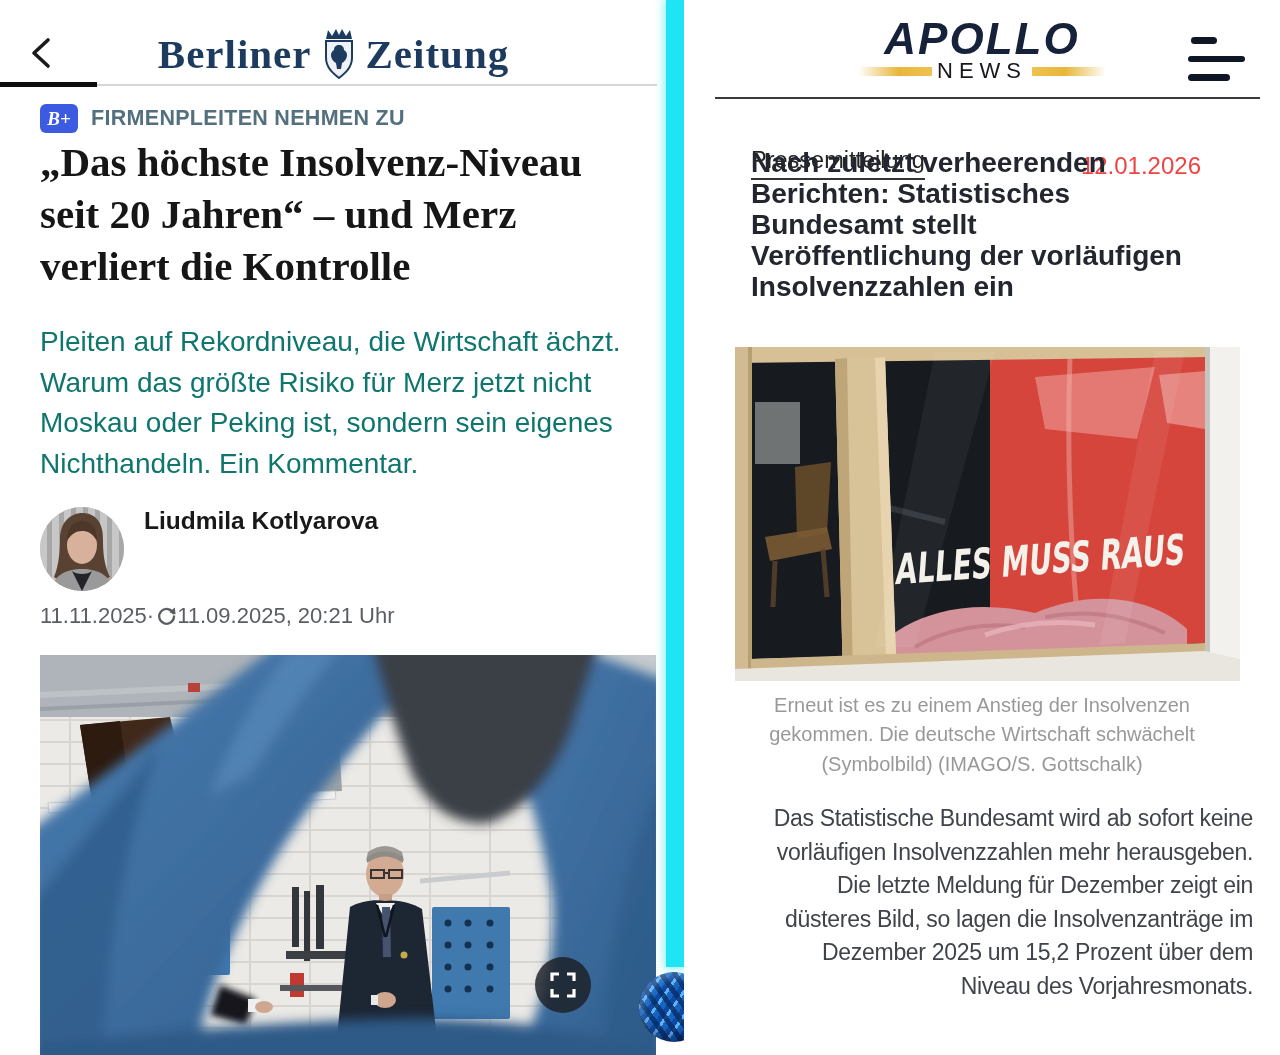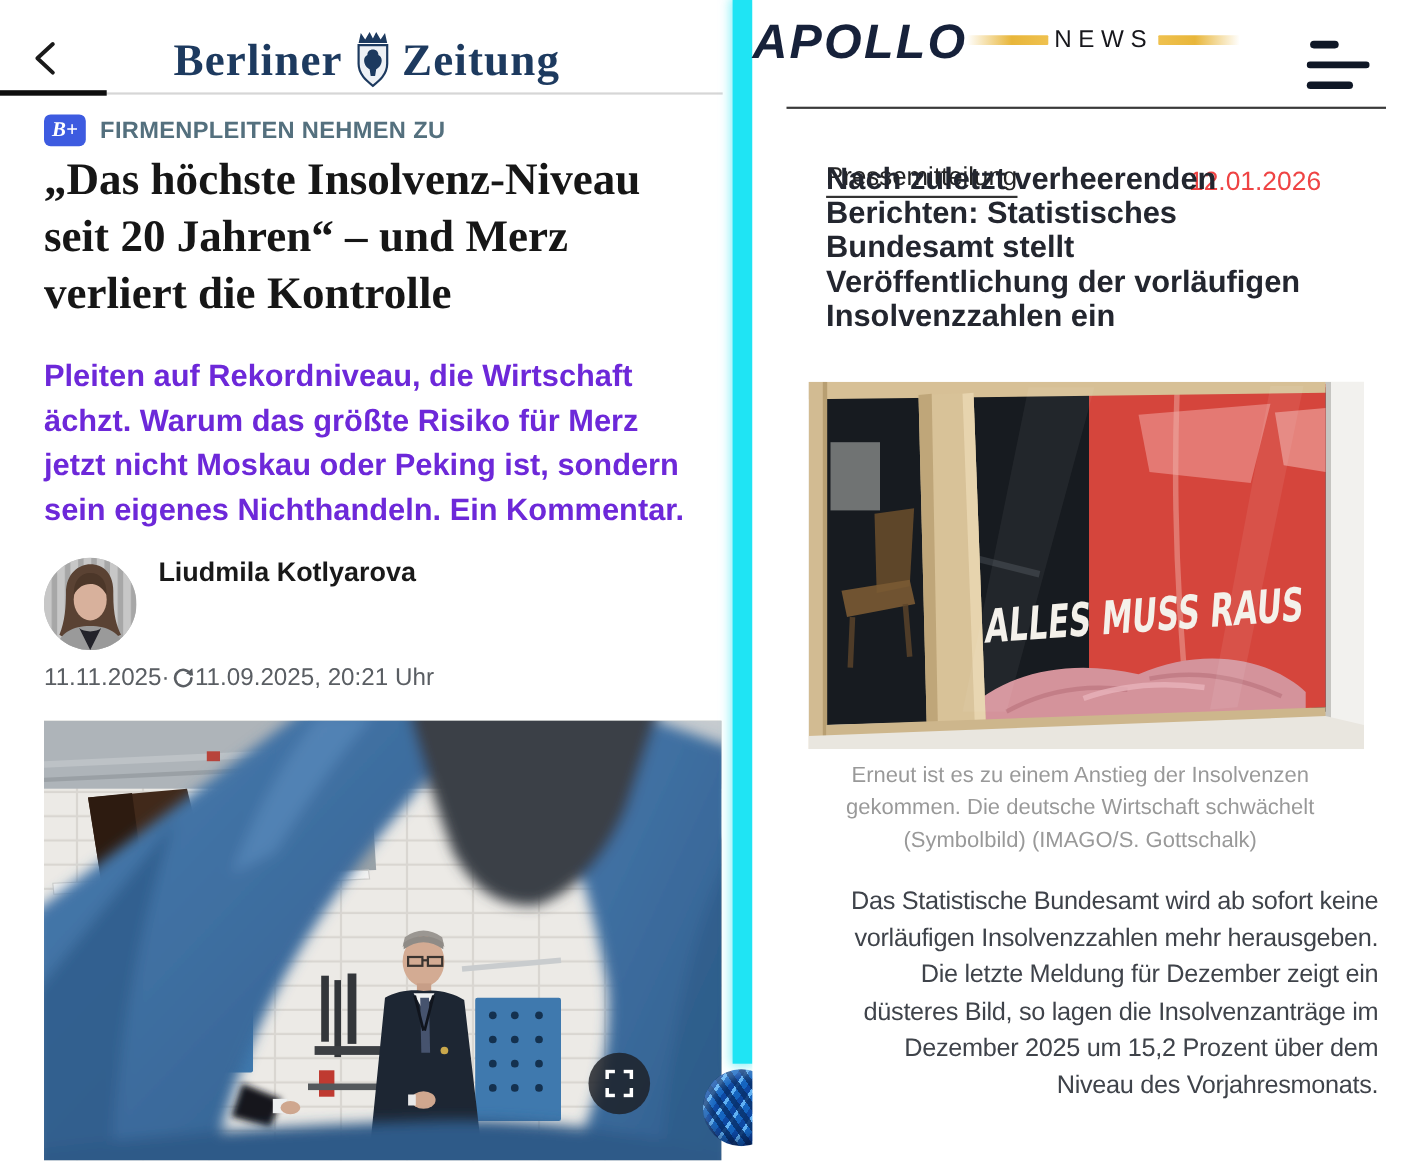--- a/index.html
+++ b/index.html
@@ -15,42 +15,42 @@
            color:#1d3a5f;letter-spacing:1px;}
   #bz-progress-track{left:0;top:64px;width:657px;height:2px;background:#d6d6d6;}
   #bz-progress-fill{left:0;top:62px;width:97px;height:5px;background:#0e0e0e;}
   #bz-kicker-row{left:40px;top:84px;display:flex;align-items:center;gap:13px;}
   #bz-badge{width:38px;height:29px;background:#3d5be0;border-radius:6px;color:#fff;display:flex;
             align-items:center;justify-content:center;font-family:"Liberation Serif","DejaVu Serif",serif;
             font-weight:bold;font-style:italic;font-size:19px;}
   #bz-kicker{font-size:21.5px;font-weight:bold;color:#54707e;letter-spacing:.3px;}
   #bz-headline{left:40px;top:116px;width:580px;font-family:"Liberation Serif","DejaVu Serif",serif;
                font-weight:bold;font-size:41px;line-height:52px;color:#161616;}
-  #bz-subhead{left:40px;top:302px;width:600px;font-size:28px;line-height:40.5px;font-weight:700;color:#6d28d9;}
+  #bz-subhead{left:40px;top:302px;width:600px;font-size:28px;line-height:40.5px;font-weight:400;color:#0f766e;}
   #bz-author-row{left:40px;top:487px;display:flex;align-items:flex-start;gap:20px;}
   #bz-avatar{width:84px;height:84px;border-radius:50%;overflow:hidden;background:#bbb;flex:0 0 auto;}
   #bz-author-name{font-size:24.5px;font-weight:bold;color:#191919;}
   #bz-date-row{left:40px;top:583px;display:flex;align-items:center;font-size:22px;color:#5a5e63;}
   #bz-photo{left:40px;top:635px;width:616px;height:414px;overflow:hidden;background:#dfe0dc;cursor:pointer;}
   #bz-fullscreen{left:495px;top:302px;width:56px;height:56px;border-radius:50%;
                  background:rgba(28,31,36,.82);display:flex;align-items:center;justify-content:center;cursor:pointer;}
 
   
   #divider{left:666px;top:0;width:18px;height:967px;background:#1fe4f4;
            box-shadow:0 0 10px 2px rgba(34,229,243,.55);}
   #divider-avatar{left:639px;top:972px;width:70px;height:70px;border-radius:50%;
      background:
        repeating-linear-gradient(55deg, rgba(8,48,107,.85) 0 5px, rgba(30,136,229,0) 5px 11px),
        repeating-linear-gradient(-55deg, rgba(21,101,192,.95) 0 6px, rgba(100,181,246,.95) 6px 9px, rgba(13,71,161,.95) 9px 14px),
        #1565c0;
      box-shadow:inset -4px -6px 10px rgba(0,0,30,.45), inset 4px 5px 8px rgba(180,220,255,.35);}
 
   
   #pane-right{left:684px;top:0;width:596px;height:1055px;background:#fff;}
-  #ap-logo{left:0;top:14px;width:596px;display:flex;align-items:center;cursor:pointer;}
+  #ap-logo{left:0;top:14px;width:596px;display:flex;flex-direction:column;align-items:center;cursor:pointer;}
   #ap-logo-word1{font-size:44px;font-weight:bold;font-style:italic;letter-spacing:2px;color:#16213a;}
   #ap-logo-row2{display:flex;align-items:center;gap:5px;margin-top:-6px;}
   .ap-gold{width:74px;height:9px;border-radius:1px;}
   #ap-gold-left{background:linear-gradient(90deg, rgba(232,182,58,0) 0%, #e8b63a 55%, #efc14f 100%);}
   #ap-gold-right{background:linear-gradient(270deg, rgba(232,182,58,0) 0%, #e8b63a 55%, #efc14f 100%);}
   #ap-logo-word2{font-size:22px;letter-spacing:6px;color:#17171c;font-weight:500;}
   #ap-menu{left:504px;top:37px;width:60px;height:44px;display:flex;flex-direction:column;gap:12px;cursor:pointer;}
   .ap-bar{height:7px;border-radius:4px;background:#0f1726;}
   #ap-bar1{width:26px;margin-left:3px;} #ap-bar2{width:57px;} #ap-bar3{width:42px;}
   #ap-rule{left:31px;top:97px;width:545px;height:2px;background:#3a3a3a;}

